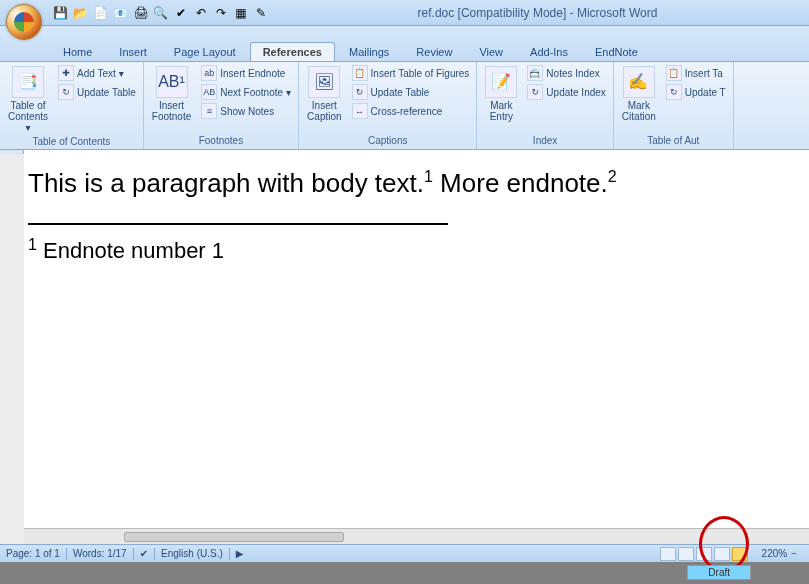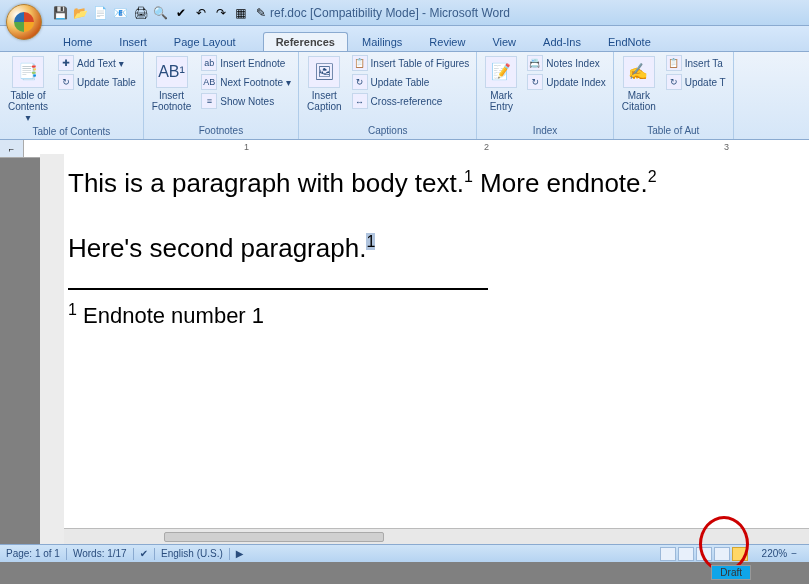--- a/index.html
+++ b/index.html
@@ -4,66 +4,66 @@
 <style>
 * { margin: 0; padding: 0; box-sizing: border-box; font-family: "Segoe UI", Tahoma, sans-serif; }
 body { width: 809px; height: 584px; background: #808080; overflow: hidden; position: relative; }
 
 
 .titlebar { height: 26px; background: linear-gradient(#cfe3f7, #b8d6f3); display: flex; align-items: center; padding: 2px 4px; border-bottom: 1px solid #8aaad0; }
 .office-btn { width: 36px; height: 36px; border-radius: 50%; background: radial-gradient(circle at 30% 30%, #fff, #f4be5f 40%, #c75312 80%); position: absolute; left: 6px; top: 4px; z-index: 10; border: 1px solid #b17d2e; box-shadow: 0 0 3px rgba(0,0,0,0.3); display: flex; align-items: center; justify-content: center; }
 .office-btn::after { content: ""; width: 20px; height: 20px; border-radius: 50%; background: conic-gradient(#d84727 0 90deg, #f6a623 90deg 180deg, #5aa845 180deg 270deg, #2a6fb5 270deg); }
 .qat { margin-left: 48px; display: flex; gap: 2px; align-items: center; }
 .qat-btn { width: 18px; height: 18px; display: flex; align-items: center; justify-content: center; font-size: 12px; cursor: pointer; }
-.title-text { flex: 1; text-align: left; font-size: 12px; color: #3a5d8a; }
-
-
-.tab-row { height: 26px; background: linear-gradient(#d6e8fb, #c5dcf5); display: flex; align-items: flex-end; padding-left: 50px; border-bottom: 1px solid #8aaad0; }
+.title-text { flex: 1; text-align: center; font-size: 12px; color: #3a5d8a; }
+
+
+.tab-row { height: 36px; background: linear-gradient(#d6e8fb, #c5dcf5); display: flex; align-items: flex-end; padding-left: 50px; border-bottom: 1px solid #8aaad0; }
 .tab { padding: 3px 12px; font-size: 11px; color: #1e4d8b; cursor: pointer; border: 1px solid transparent; border-bottom: none; margin-right: 1px; }
-.tab.active { background: #ecf3fb; border-color: #8aaad0; border-radius: 3px 3px 0 0; color: #444; font-weight: bold; margin-left: 13px; }
+.tab.active { background: #ecf3fb; border-color: #8aaad0; border-radius: 3px 3px 0 0; color: #444; font-weight: bold; }
 
 
 .ribbon { height: 88px; background: linear-gradient(#ecf3fb, #d5e6f8); border-bottom: 1px solid #8aaad0; display: flex; overflow: hidden; }
 .group { border-right: 1px solid #b0cce9; padding: 2px 4px; display: flex; flex-direction: column; justify-content: space-between; }
 .group-body { display: flex; gap: 3px; align-items: flex-start; flex: 1; }
 .group-label { font-size: 10px; text-align: center; color: #3c6090; padding: 1px 0; }
 .big-btn { display: flex; flex-direction: column; align-items: center; padding: 2px 4px; cursor: pointer; font-size: 10px; color: #2a4d7d; text-align: center; line-height: 1.1; }
 .big-btn .icon { width: 32px; height: 32px; background: #eef; border: 1px solid #c5d7ec; margin-bottom: 2px; display: flex; align-items: center; justify-content: center; font-size: 16px; }
 .small-btn { display: flex; align-items: center; padding: 1px 3px; cursor: pointer; font-size: 10px; color: #2a4d7d; gap: 3px; white-space: nowrap; }
 .small-btn .icon { width: 16px; height: 16px; background: #eef; border: 1px solid #c5d7ec; display: flex; align-items: center; justify-content: center; font-size: 9px; }
 .vstack { display: flex; flex-direction: column; gap: 1px; }
 
 
 .ruler-row { height: 18px; background: #e9e9e9; display: flex; border-bottom: 1px solid #aaa; }
 .ruler-left { width: 24px; background: #d9e6f5; border-right: 1px solid #aaa; display:flex; align-items:center; justify-content:center; font-size:9px; }
 .ruler { flex: 1; background: #fff; position: relative; font-size: 9px; color: #666; }
 .rtick { position: absolute; top: 2px; }
 
 
-.doc-wrap { position: absolute; top: 154px; left: 0; right: 0; bottom: 40px; background: #fff; overflow: hidden; margin-left: 40px; }
+.doc-wrap { position: absolute; top: 154px; left: 0; right: 0; bottom: 40px; background: #fff; overflow: hidden; }
 .doc-margin { position: absolute; left: 0; top: 0; bottom: 0; width: 24px; background: #ececec; }
 .doc { position: absolute; left: 28px; right: 10px; top: 10px; font-family: Calibri, sans-serif; font-size: 26px; color: #000; line-height: 1.5; }
 .doc sup { font-size: 16px; vertical-align: super; }
 .sel { background: #b0c4de; }
 .sep { border-top: 2px solid #000; width: 420px; margin: 20px 0 8px; }
 .endnote { font-size: 22px; margin-top: 6px; }
 .scrollh { position: absolute; bottom: 0; left: 24px; right: 0; height: 16px; background: #e8e8e8; border-top: 1px solid #bbb; display:flex; align-items:center; }
 .scrollh .thumb { position:absolute; left:100px; width:220px; height:10px; top:3px; background:#d0d0d0; border:1px solid #aaa; border-radius:2px; }
 
 
 .status { position: absolute; bottom: 22px; left: 0; right: 0; height: 18px; background: linear-gradient(#cfe4f8, #b5d3f1); display: flex; align-items: center; font-size: 10px; color: #2a4d7d; padding: 0 6px; border-top: 1px solid #8aaad0; }
 .status .sep-v { width: 1px; height: 12px; background: #8aaad0; margin: 0 6px; }
 .spacer { flex: 1; }
 .view-btn { width: 16px; height: 14px; border: 1px solid #9bb8d9; background: #e8f0fb; margin: 0 1px; cursor: pointer; }
 .view-btn.active { background: #ffd766; border-color: #d4a530; }
 .zoom-slider { width: 2px; height: 14px; }
 
 
 .anno-circle { position: absolute; right: 60px; bottom: 12px; width: 50px; height: 56px; border: 3px solid #c00; border-radius: 50%; pointer-events: none; }
-.tooltip { position: absolute; right: 58px; bottom: 4px; background: #0ea5e9; border: 1px solid #999; font-size: 10px; padding: 1px 8px; color: #333; }
+.tooltip { position: absolute; right: 58px; bottom: 4px; background: #7dd3fc; border: 1px solid #999; font-size: 10px; padding: 1px 20px; color: #333; }
 
 
 .grey-bottom { position: absolute; left:0; right:0; bottom:0; height:22px; background:#808080; }
 </style>
 </head>
 <body>
 
 <div class="office-btn"></div>
 
 <div class="titlebar">
@@ -211,21 +211,20 @@
     <span class="rtick" style="left:220px">1</span>
     <span class="rtick" style="left:460px">2</span>
     <span class="rtick" style="left:700px">3</span>
   </div>
 </div>
 
 <div class="doc-wrap">
   <div class="doc-margin"></div>
   <div class="doc">
     <p><span>This is a paragraph with body text.</span><sup>1</sup><span>  More endnote.</span><sup>2</sup></p>
-    <p style="margin-top:26px"><span>Here's second paragraph.</span><sup class="sel">1</sup></p>
     <div class="sep"></div>
     <p class="endnote"><sup>1</sup> <span>Endnote number 1</span></p>
   </div>
   <div class="scrollh">
       <div class="thumb"></div>
     </div>
 </div>
 
 <div class="status">
   <span>Page: 1 of 1</span>

